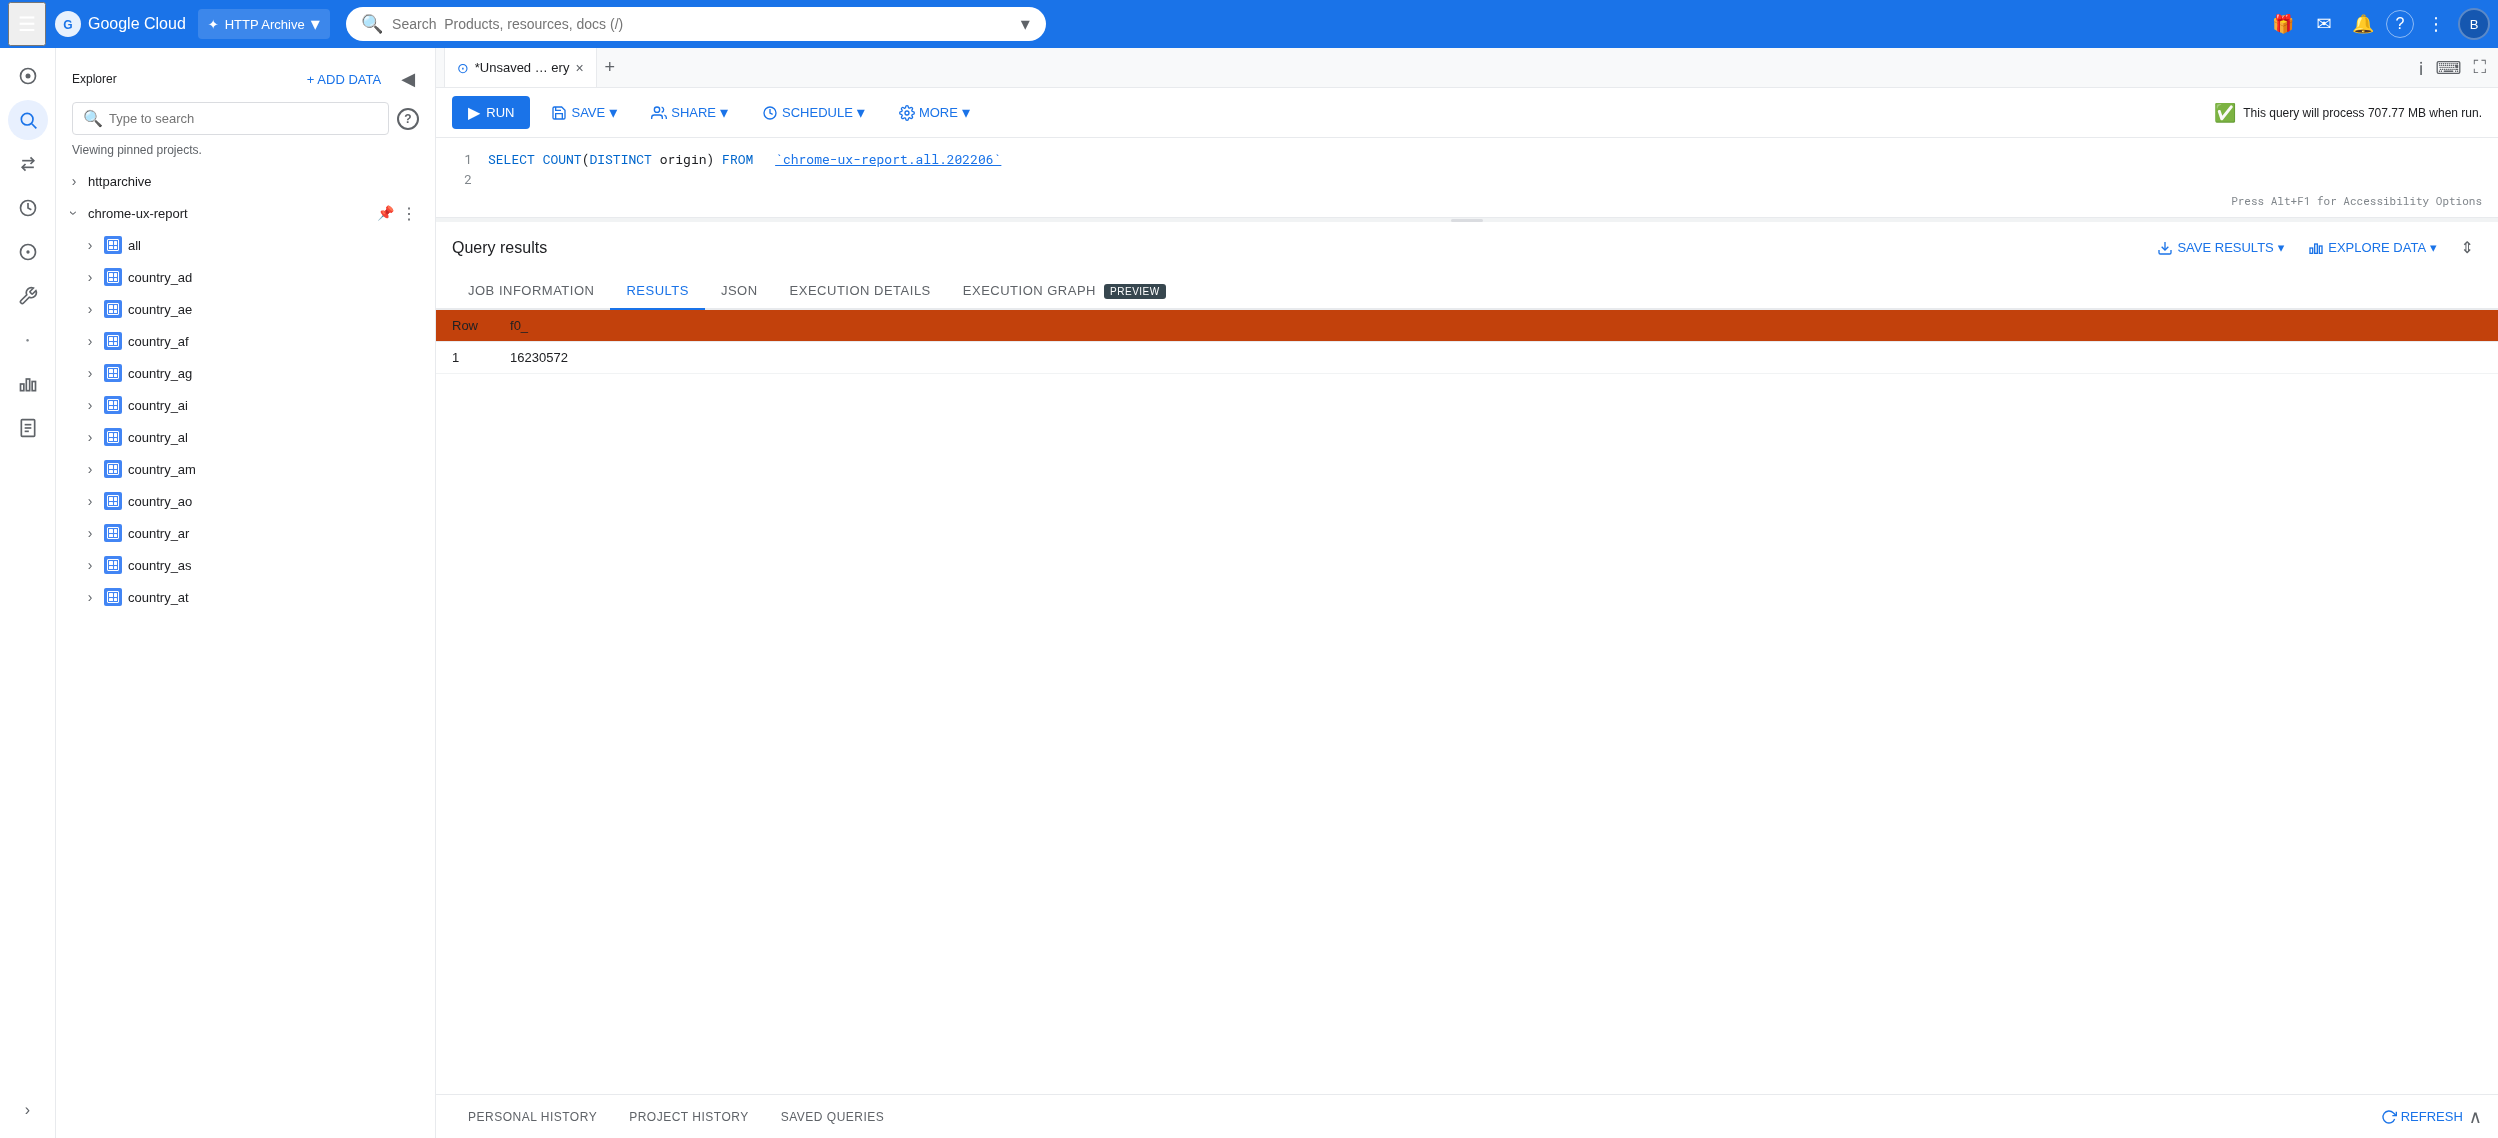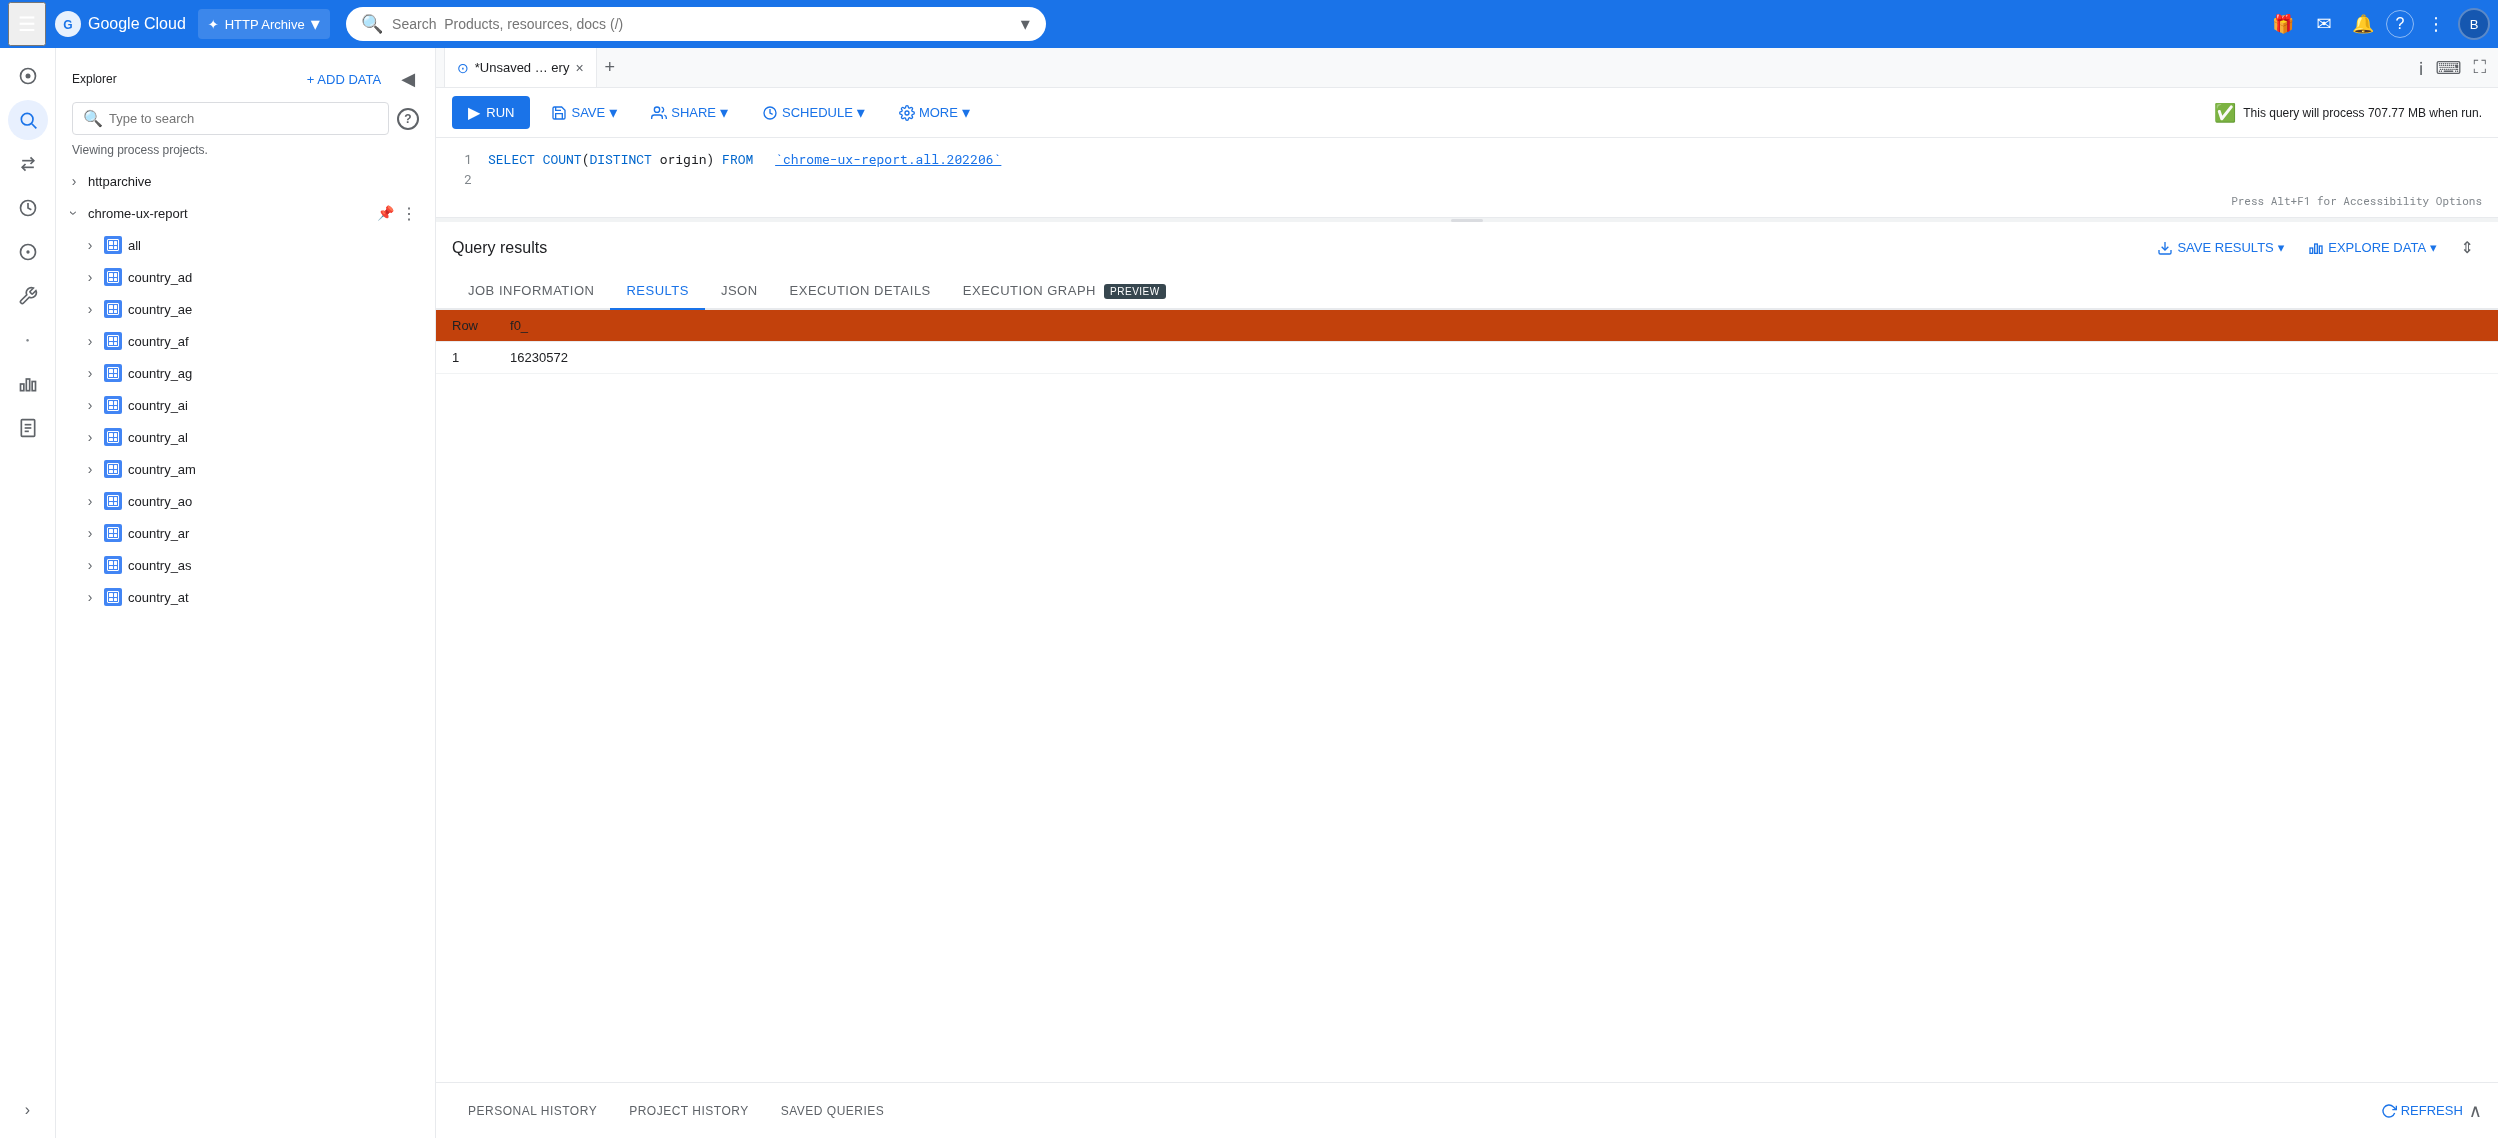--- a/index.html
+++ b/index.html
@@ -503,21 +503,21 @@
       color: #202124;
     }
 
     
     .bottom-bar {
       display: flex;
       align-items: center;
       border-top: 1px solid #e8eaed;
       background: #fff;
       padding: 0 16px;
-      height: 56px;
+      height: 44px;
       gap: 0;
     }
     .bottom-tab {
       padding: 12px 16px;
       font-size: 12px;
       font-weight: 500;
       color: #5f6368;
       cursor: pointer;
       letter-spacing: 0.5px;
       text-transform: uppercase;
@@ -654,21 +654,21 @@
     </div>
 
     <div class="search-container">
       <div class="search-input-wrap">
         <span class="search-icon">🔍</span>
         <input type="text" placeholder="Type to search" style="">
       </div>
       <div class="help-icon-circle">?</div>
     </div>
 
-    <div class="viewing-text">Viewing process projects.</div>
+    <div class="viewing-text">Viewing pinned projects.</div>
 
     <div class="tree-container">
 
       <div class="tree-item">
         <span class="tree-chevron">›</span>
         <span class="tree-label">httparchive</span>
         <div class="tree-actions">
           <button class="tree-action-btn">⋮</button>
         </div>
       </div>

